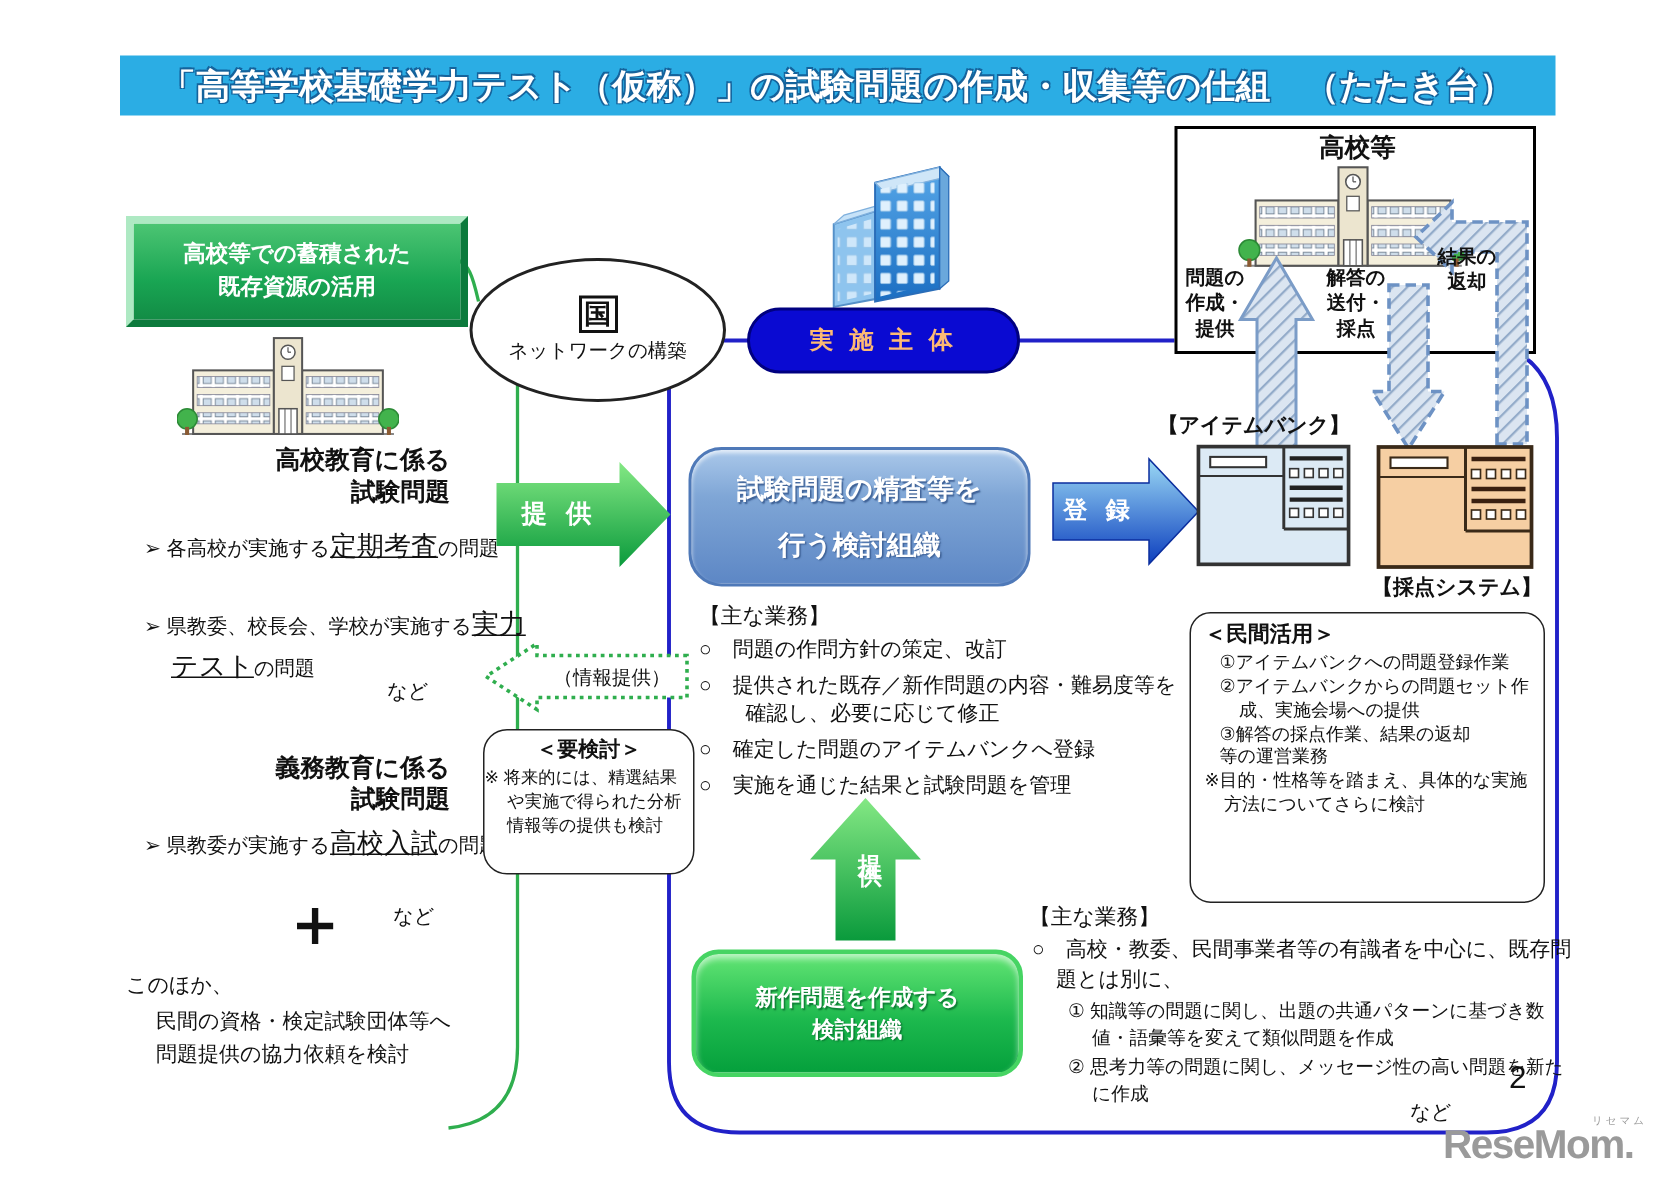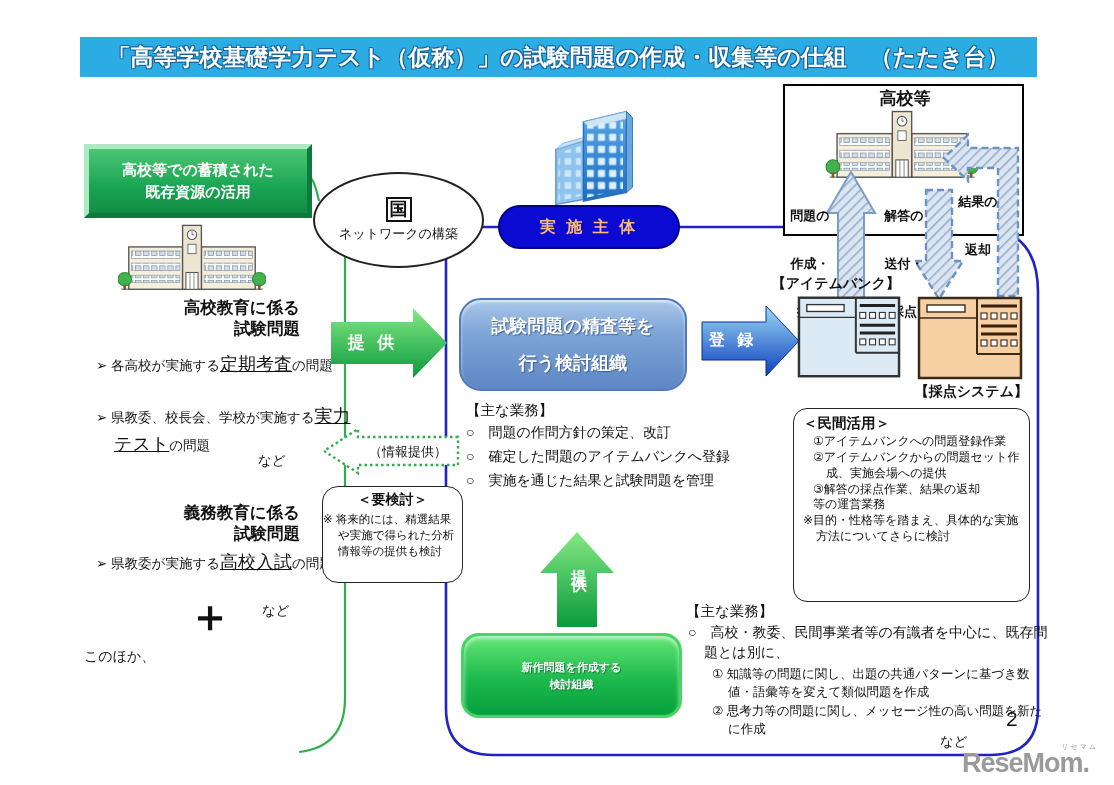--- a/index.html
+++ b/index.html
@@ -56,42 +56,42 @@
          background:linear-gradient(180deg,#aac8ea 0%,#7fa6d6 35%,#5d87c5 100%);
          border:2px solid #4f79b8;box-shadow:inset 0 2px 3px rgba(255,255,255,.7);
          display:flex;flex-direction:column;align-items:center;justify-content:space-evenly;box-sizing:border-box;}
   .seisa span{color:#fff;font-weight:bold;font-size:18px;text-shadow:1px 1px 1px #3c5f94;}
 
   
   .shinsaku{left:461px;top:633px;width:221px;height:85px;border-radius:18px;
             background:linear-gradient(180deg,#63e574 0%,#1db94e 55%,#05a03c 100%);
             border:3px solid #46d463;box-shadow:inset 0 3px 4px rgba(255,255,255,.6);
             display:flex;flex-direction:column;align-items:center;justify-content:center;gap:2px;box-sizing:border-box;}
-  .shinsaku span{color:#fff;font-weight:bold;font-size:11px;text-shadow:1px 1px 1px #0b7a33;}
+  .shinsaku span{color:#fff;font-weight:bold;font-size:15px;text-shadow:1px 1px 1px #0b7a33;}
 
   
   .tasks-h{font-size:14.5px;}
   .task-item{font-size:14px;line-height:1.35;padding-left:31px;text-indent:-31px;margin-bottom:5px;}
   .lead-item{font-size:14px;line-height:1.4;padding-left:16px;text-indent:-16px;}
   .sub-item{font-size:12.5px;line-height:1.4;padding-left:16px;text-indent:-16px;}
 
   
   .minkan{left:793px;top:408px;width:237px;height:194px;background:#fff;border:1.8px solid #222;
           border-radius:14px;padding:5px 9px;box-sizing:border-box;}
   .minkan .mk-title{font-weight:bold;font-size:14.5px;margin-bottom:1px;}
   .minkan div{font-size:12px;line-height:1.32;}
   .mk-hang{padding-left:13px;text-indent:-13px;}
   .mk-num{margin-left:10px;padding-left:13px;text-indent:-13px;}
   .mk-plain{margin-left:10px;}
 
   
   .kokoto{left:783px;top:84px;width:241px;height:152px;background:#fff;border:2.5px solid #000;box-sizing:border-box;}
   .kokoto-title{left:860px;top:87px;width:90px;text-align:center;font-weight:bold;font-size:17px;}
   .k-arrow-label{font-weight:bold;font-size:13px;line-height:1.3;text-align:center;}
-  .k-arrow-label span{display:block;margin-top:31px;}
+  .k-arrow-label span{display:block;}
 
   
   .arrow-text{color:#fff;font-weight:bold;text-align:center;}
   .v-text{writing-mode:vertical-rl;color:#fff;font-weight:bold;font-size:16px;letter-spacing:7px;}
 
   .bank-label{font-weight:bold;font-size:14px;text-align:right;}
 
   .page-num{font-size:21px;color:#111;}
 
   
@@ -236,20 +236,24 @@
   <div class="abs content bullet" style="left:96px;top:549px;width:242px;">
     <span>➢</span>
     <span>県教委が実施する</span><span class="ub">高校入試</span><span>の問題</span>
   </div>
 
   <div class="abs content etc" style="left:262px;top:602px;">など</div>
 
   <div class="abs content plus" style="left:188px;top:594px;">＋</div>
 
   <div class="abs content plain14" style="left:84px;top:645px;">このほか、</div>
+  <div class="abs content plain14" style="left:104px;top:669px;width:270px;">
+    <div>民間の資格・検定試験団体等へ</div>
+    <div>問題提供の協力依頼を検討</div>
+  </div>
 
   <div class="abs content yokento">
     <div class="yk-title">＜要検討＞</div>
     <div class="yk-note">※ 将来的には、精選結果や実施で得られた分析情報等の提供も検討</div>
   </div>
 
   <svg class="abs content" style="left:540px;top:96px;" width="104" height="112" viewBox="0 0 120 130">
       <use href="#bluebldg"></use>
     </svg>
 
@@ -258,20 +262,21 @@
   </div>
 
   <div class="abs content seisa">
     <span>試験問題の精査等を</span>
     <span>行う検討組織</span>
   </div>
 
   <div class="abs content tasks-h" style="left:466px;top:401px;">【主な業務】</div>
   <div class="abs content" style="left:466px;top:423px;width:324px;">
     <div class="task-item">○　問題の作問方針の策定、改訂</div>
+    <div class="task-item">○　提供された既存／新作問題の内容・難易度等を確認し、必要に応じて修正</div>
     <div class="task-item">○　確定した問題のアイテムバンクへ登録</div>
     <div class="task-item">○　実施を通じた結果と試験問題を管理</div>
   </div>
 
   <div class="abs content minkan">
     <div class="mk-title">＜民間活用＞</div>
     <div class="mk-num">①アイテムバンクへの問題登録作業</div>
     <div class="mk-num">②アイテムバンクからの問題セット作成、実施会場への提供</div>
     <div class="mk-num">③解答の採点作業、結果の返却</div>
     <div class="mk-plain">等の運営業務</div>

